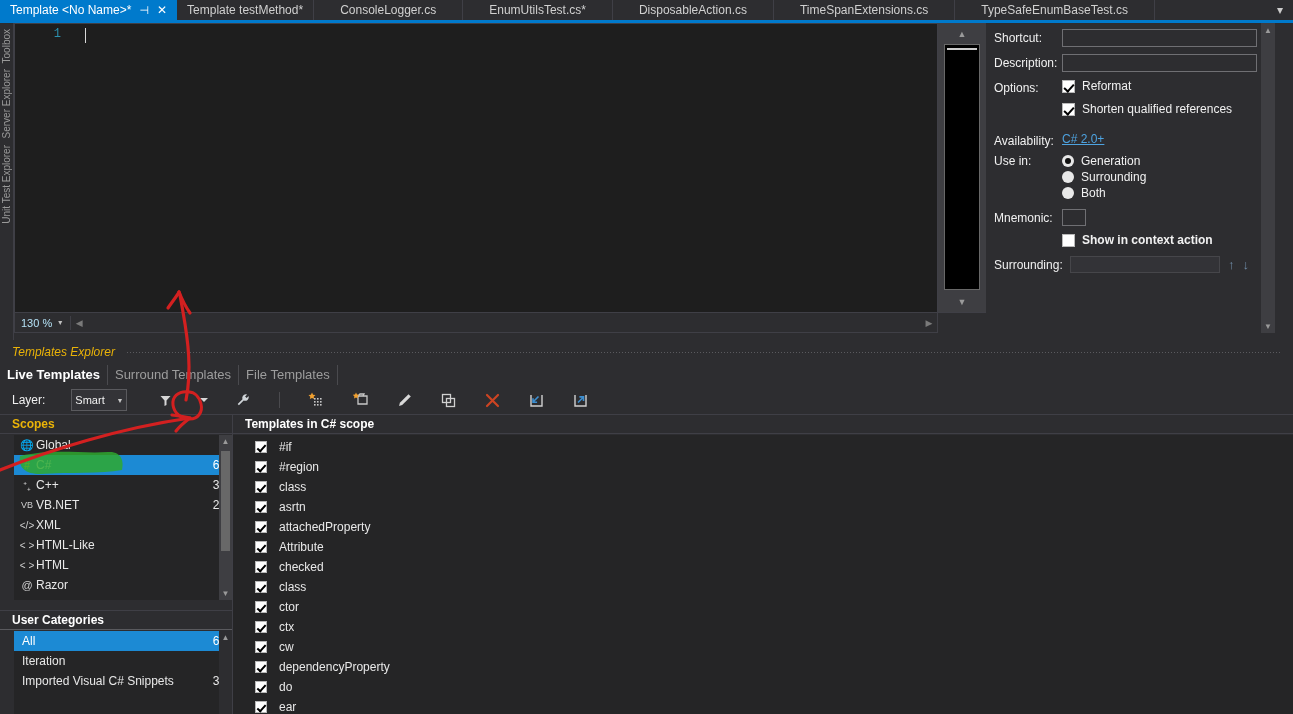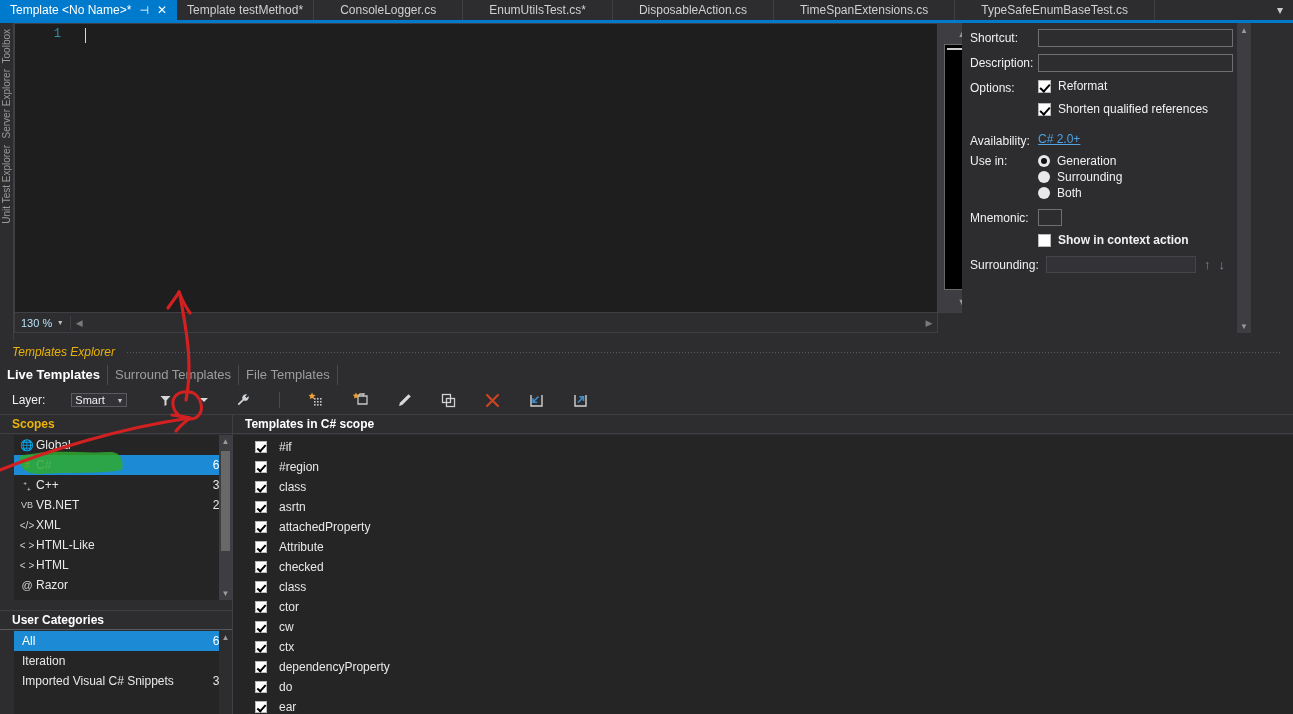--- a/index.html
+++ b/index.html
@@ -115,21 +115,21 @@
   #zoombar .zval { color:#b4e1f5; font-size:11px; padding-left:6px; }
   #zoombar .zarrow { color:#c0c0c0; font-size:8px; padding:0 8px 0 6px; }
   #zoombar .hsep { width:1px; height:14px; background:#3f3f46; }
   #zoombar .hscroll-l, #zoombar .hscroll-r {
     color:#7a7a7a; font-size:9px; width:16px; text-align:center;
   }
   #zoombar .hscroll-track { flex:1 1 auto; height:100%; }
 
   
   #props {
-    position:absolute; left:962px; top:23px; width:289px; height:310px;
+    position:absolute; left:986px; top:23px; width:289px; height:310px;
     background:#2d2d30;
   }
   #props .inner { position:absolute; left:0; top:0; right:14px; bottom:0; padding:6px 4px 0 8px; }
   #props .row { display:flex; align-items:flex-start; margin-bottom:7px; }
   #props .lbl { width:68px; flex:0 0 68px; color:#f1f1f1; font-size:12px; padding-top:2px; }
   #props input.txt {
     flex:1 1 auto; height:18px;
     background:#2d2d30; border:1px solid #6f6f73;
     color:#f1f1f1; font-size:11px; padding:0 3px;
     font-family:"Liberation Sans", sans-serif; outline:none;
@@ -200,21 +200,21 @@
     border-right:1px solid #4a4a4e;
   }
   #texp-tabs .ttab.active { color:#ffffff; font-weight:bold; }
 
   #texp-toolbar {
     position:absolute; left:0; top:48px; height:24px; width:1293px;
     display:flex; align-items:center; padding-left:12px;gap:20px;
   }
   #texp-toolbar .tlabel { color:#f1f1f1; font-size:12px; margin-right:6px; }
   #texp-toolbar .combo {
-    width:56px; height:14px; background:#333337; border:1px solid #5a5a5e;
+    width:56px; height:22px; background:#333337; border:1px solid #5a5a5e;
     display:flex; align-items:center; justify-content:space-between;
     padding:0 3px; color:#f1f1f1; font-size:11px; margin-right:6px;
   }
   #texp-toolbar .combo .cv { line-height:16px; }
   #texp-toolbar .combo .ca { font-size:7px; color:#c8c8c8; }
   #texp-toolbar .tbtn {
     width:20px; height:20px; margin:0 2px;
     display:flex; align-items:center; justify-content:center;
   }
   #texp-toolbar .tsep { width:1px; height:16px; background:#4a4a4e; margin:0 4px; }
@@ -652,25 +652,25 @@
     <div class="trow">
         <span class="tcb on"></span>
         <span class="tnm">class</span>
       </div>
     <div class="trow">
         <span class="tcb on"></span>
         <span class="tnm">ctor</span>
       </div>
     <div class="trow">
         <span class="tcb on"></span>
+        <span class="tnm">ctx</span>
+      </div>
+    <div class="trow">
+        <span class="tcb on"></span>
         <span class="tnm">cw</span>
-      </div>
-    <div class="trow">
-        <span class="tcb on"></span>
-        <span class="tnm">ctx</span>
       </div>
     <div class="trow">
         <span class="tcb on"></span>
         <span class="tnm">dependencyProperty</span>
       </div>
     <div class="trow">
         <span class="tcb on"></span>
         <span class="tnm">do</span>
       </div>
     <div class="trow">

